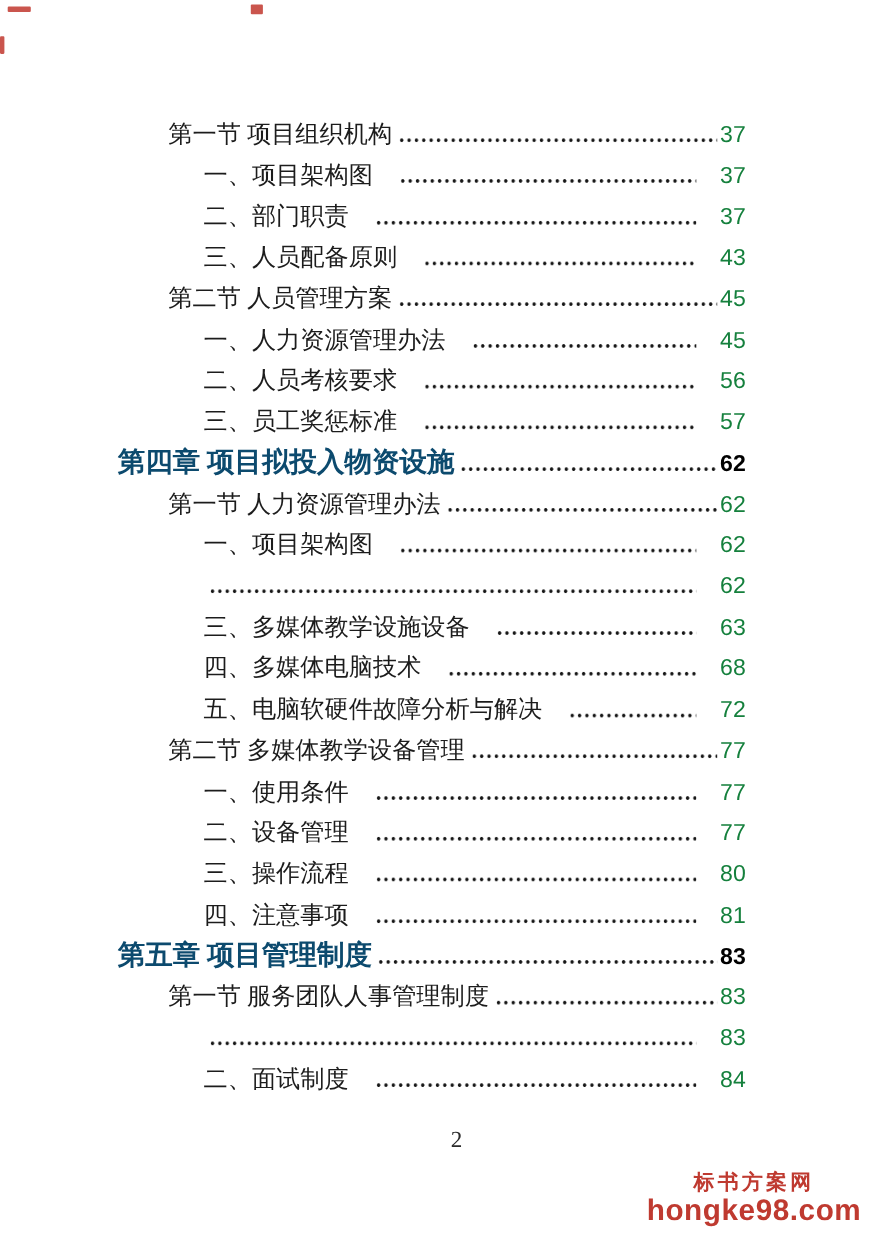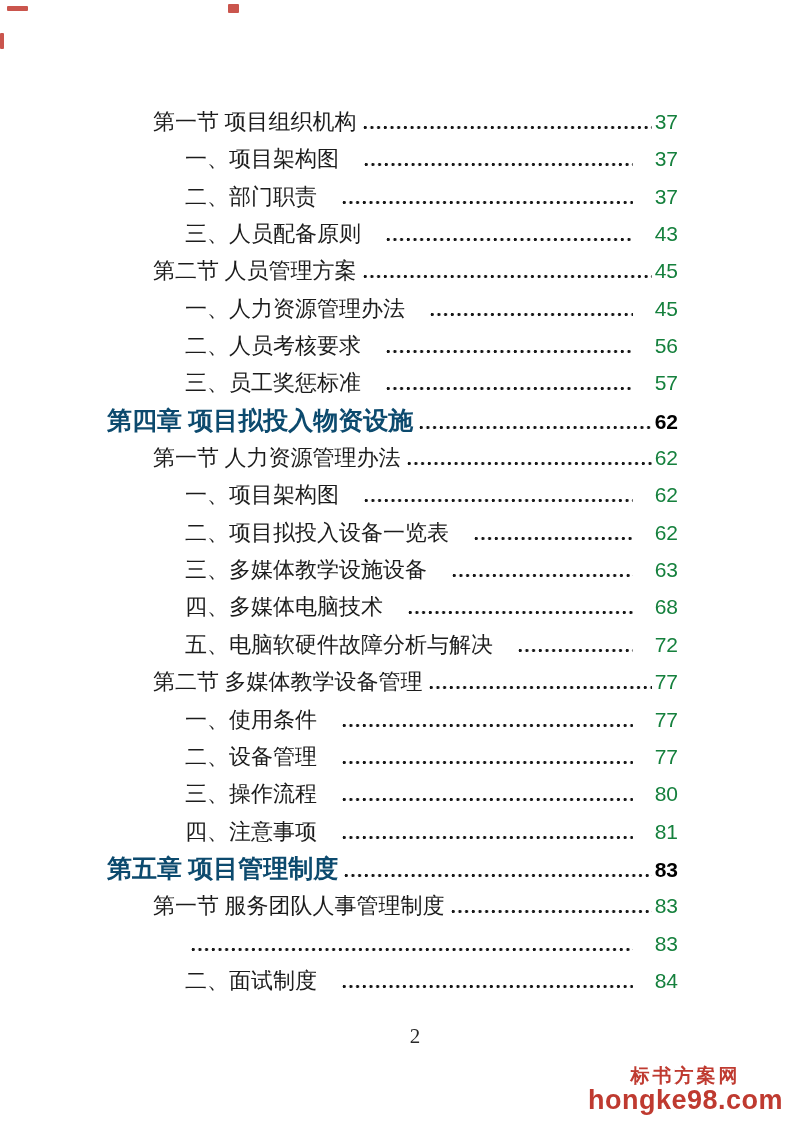--- a/index.html
+++ b/index.html
@@ -139,21 +139,20 @@
         <span class="toc-title">第一节 人力资源管理办法</span>
         <span class="leader"></span>
         <span class="toc-page">62</span>
       </div>
       <div class="toc-row item">
         <span class="toc-title">一、项目架构图</span>
         <span class="leader"></span>
         <span class="toc-page">62</span>
       </div>
       <div class="toc-row item">
-        <span class="toc-title">二、项目拟投入设备一览表</span>
         <span class="leader"></span>
         <span class="toc-page">62</span>
       </div>
       <div class="toc-row item">
         <span class="toc-title">三、多媒体教学设施设备</span>
         <span class="leader"></span>
         <span class="toc-page">63</span>
       </div>
       <div class="toc-row item">
         <span class="toc-title">四、多媒体电脑技术</span>

